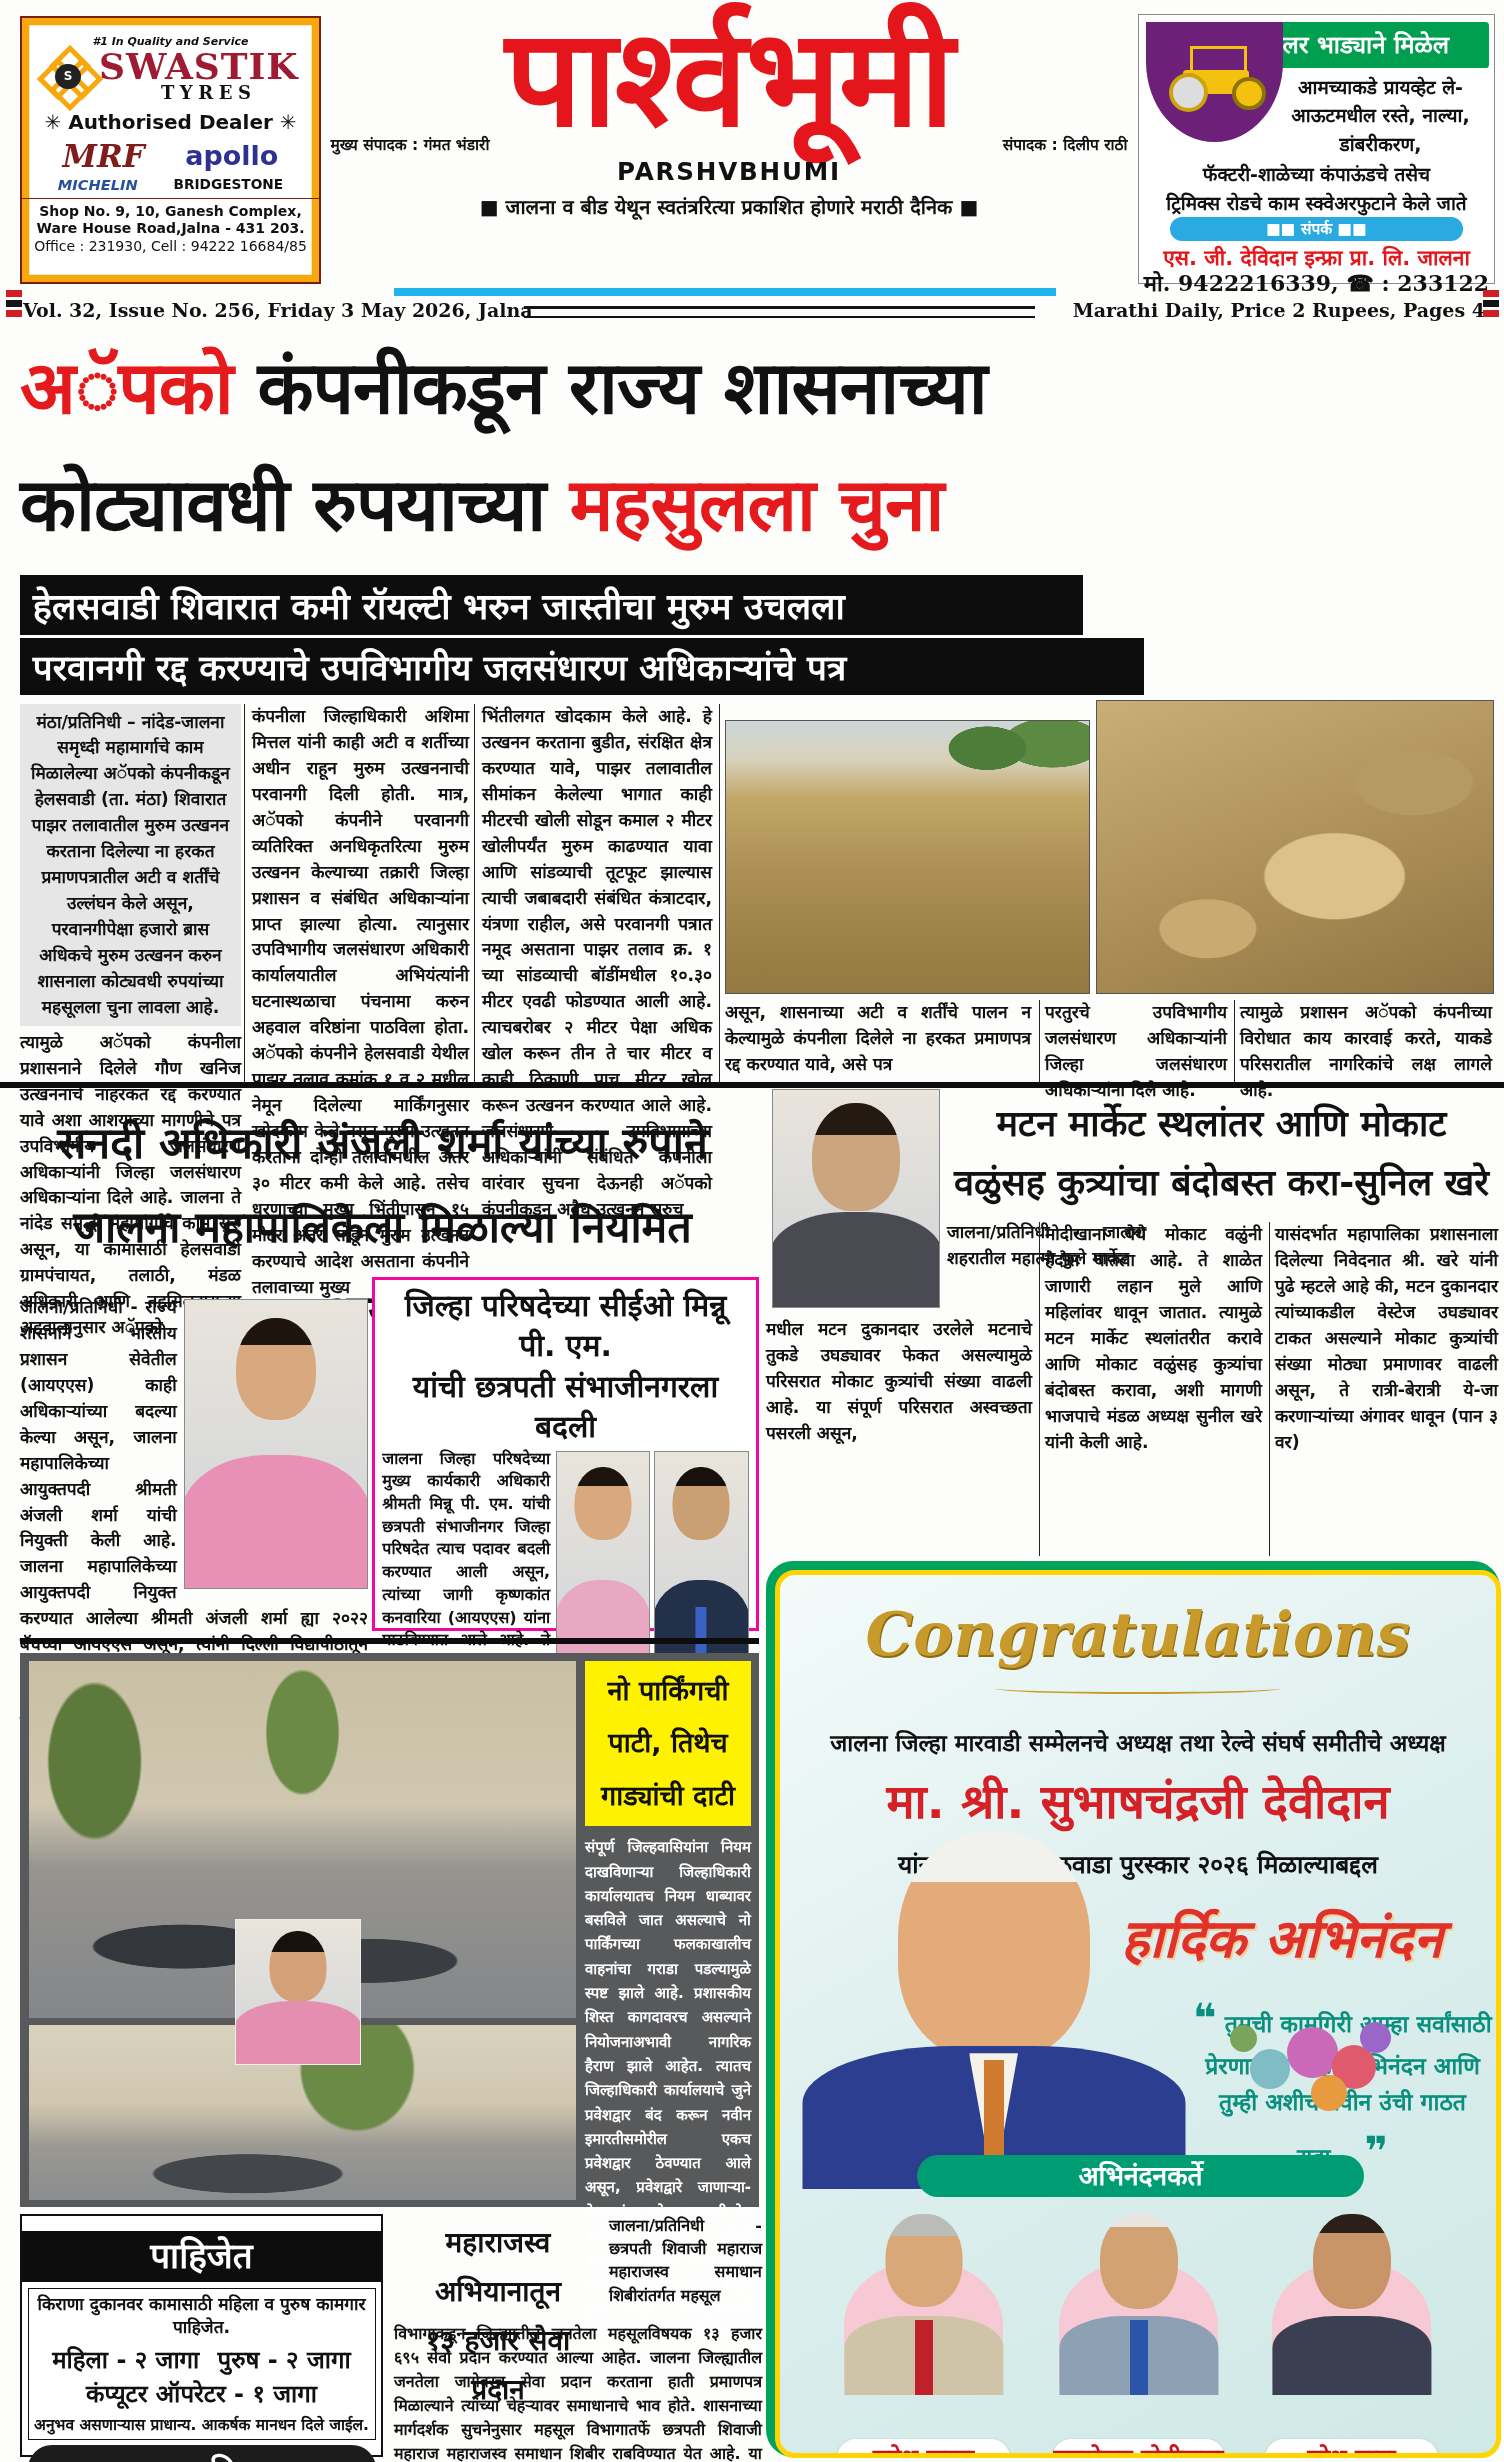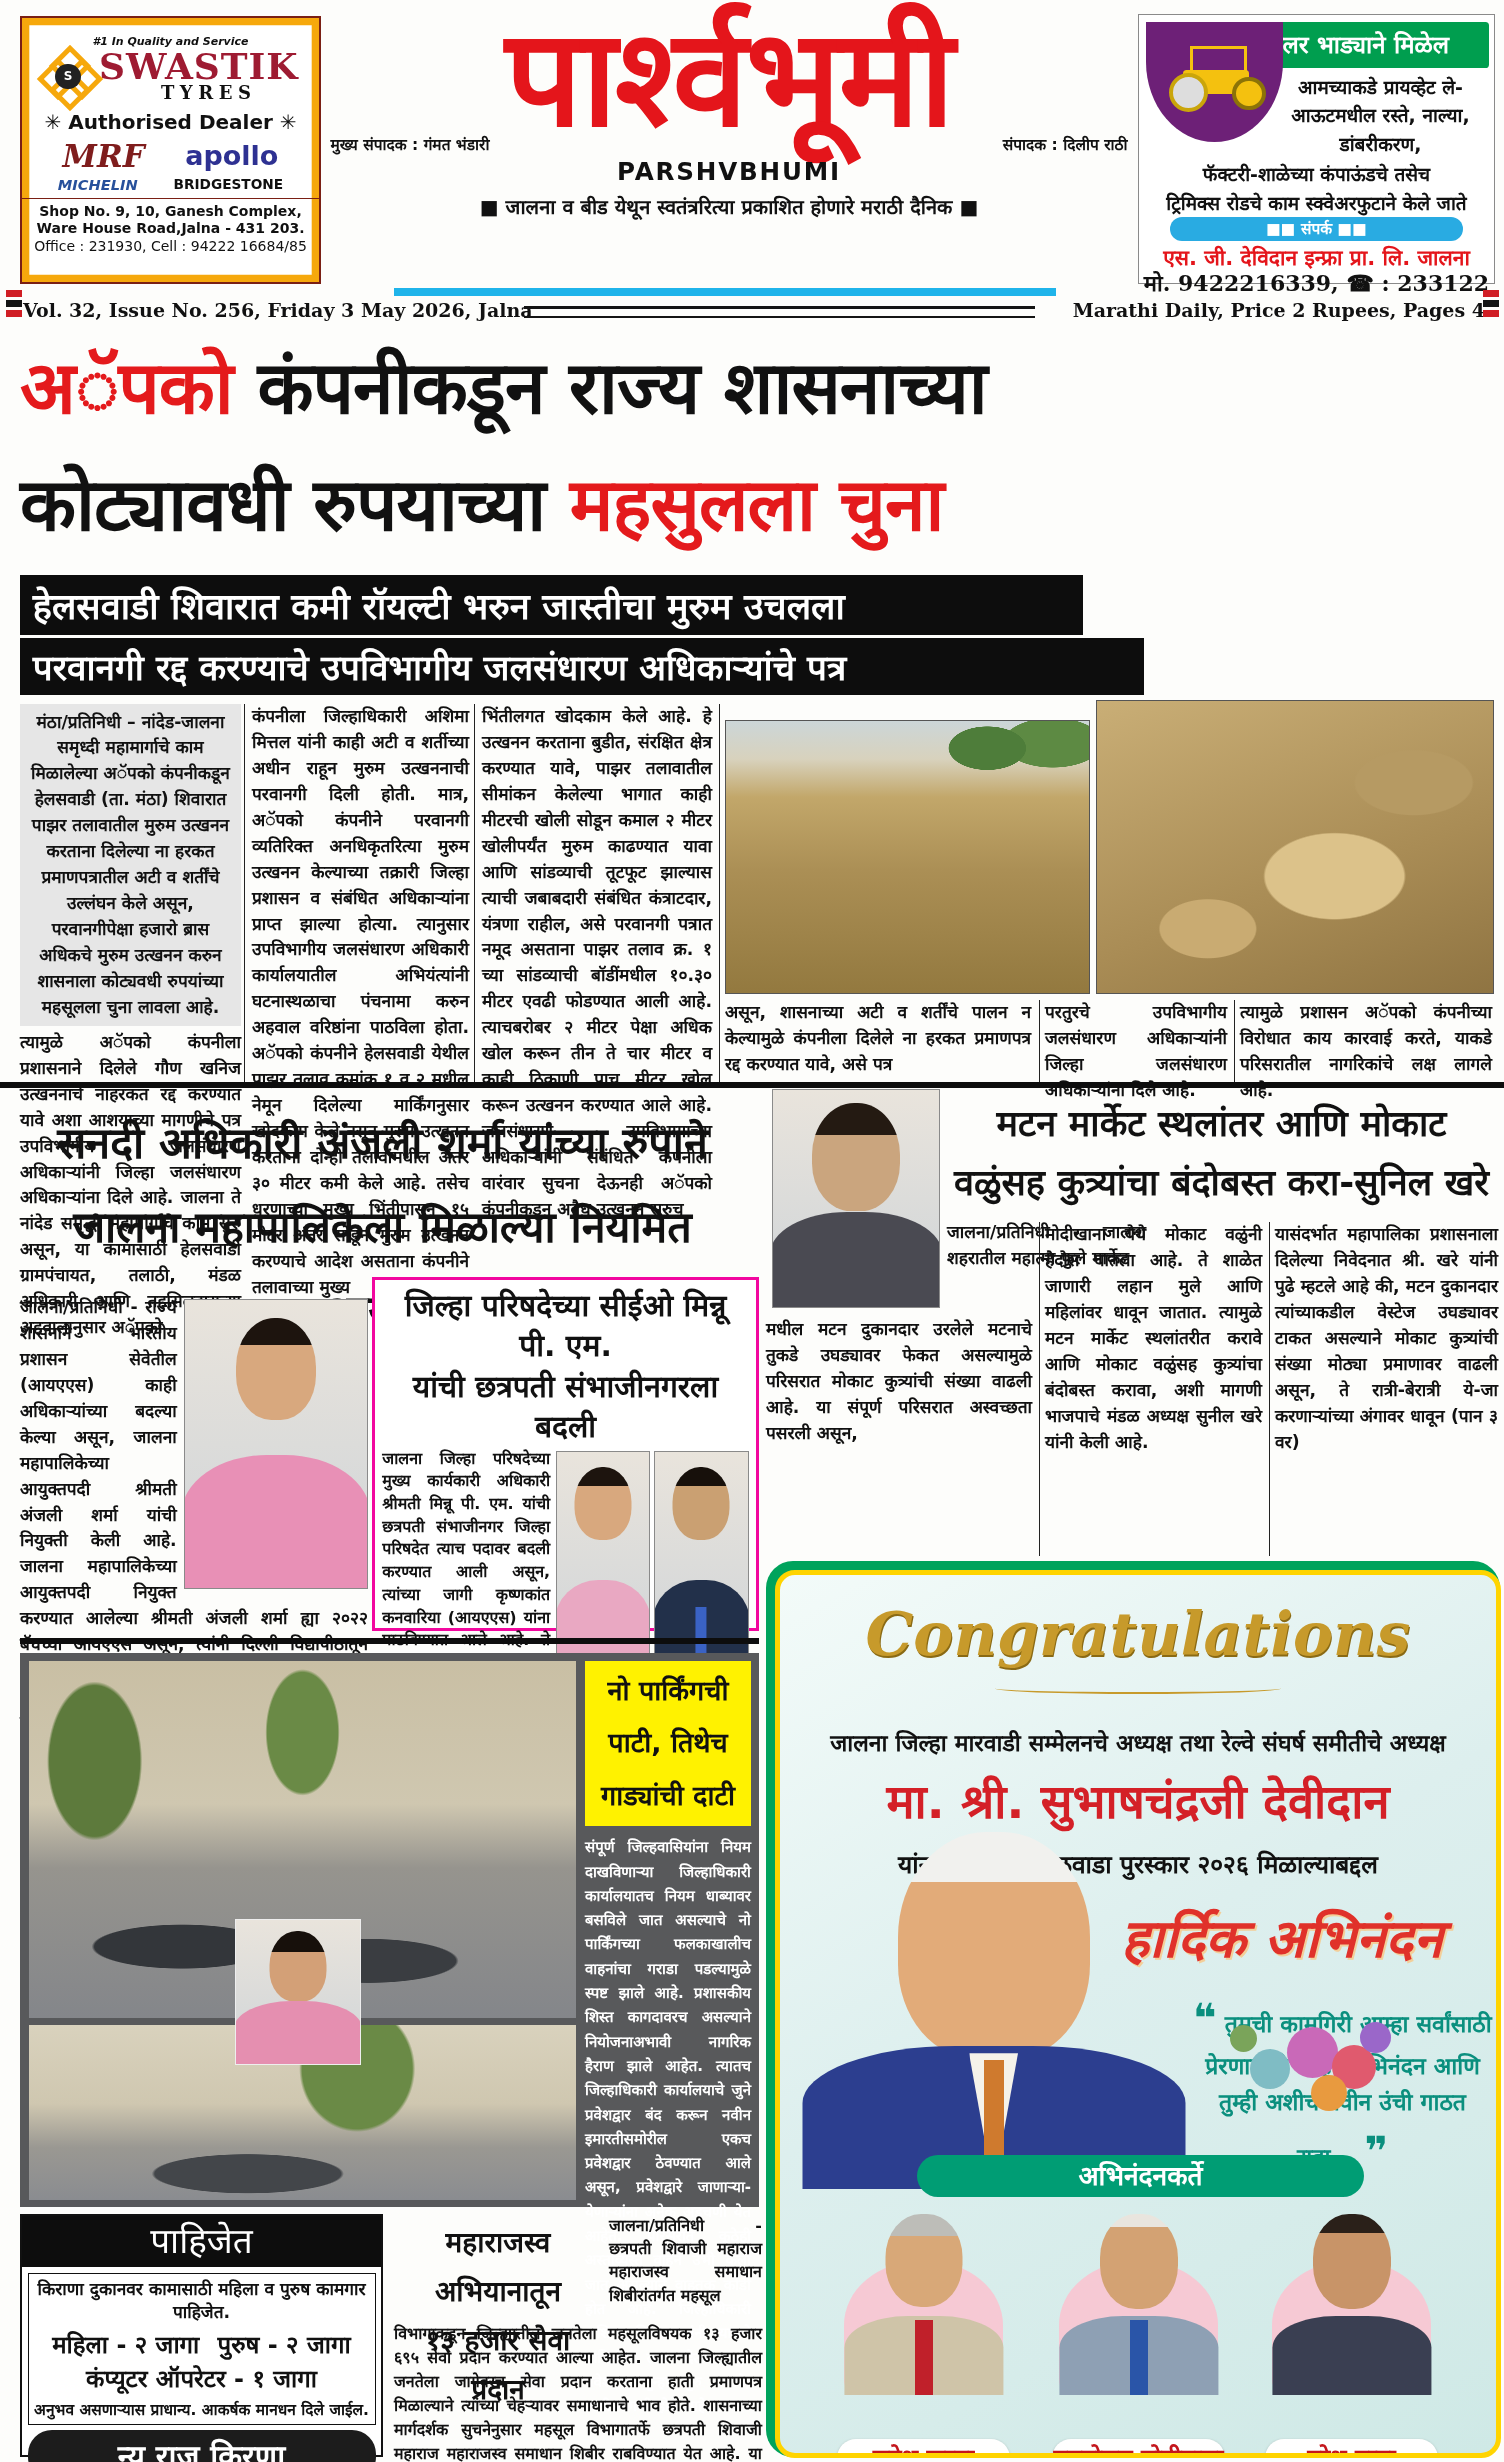--- a/index.html
+++ b/index.html
@@ -128,21 +128,21 @@
      radial-gradient(100px 109px at 60% 25%, #6a8a46 0 55%, transparent 58%),
      radial-gradient(155px 32px at 40% 85%, #43464a 0 60%, transparent 62%),
      linear-gradient(180deg,#d9d2bd 0%,#cfc7b0 45%,#9a9892 70%,#8a8c90 100%);}
   #parkinset{position:absolute;left:215px;top:266px;width:124px;height:144px;border:1.8px solid #eee;}
   #park-side{position:absolute;left:565px;top:8.2px;width:166px;height:540px;color:#fff;}
   #park-side .ybox{background:#fff200;color:#111;text-align:center;font-size:27px;font-weight:800;line-height:1.95;padding:3.6px 1.8px;}
   #park-side .txt{margin-top:9px;font-size:15px;font-weight:600;line-height:1.62;text-align:justify;}
 
   
   #pahijet{left:20px;top:2214px;width:363px;height:243px;border:2.7px solid #111;box-sizing:border-box;background:#fff;}
-  #pahijet .hd{background:#0d0d0d;color:#fff;text-align:center;font-size:35px;font-weight:400;line-height:51px;height:51px;}
+  #pahijet .hd{background:#0d0d0d;color:#fff;text-align:center;font-size:35px;font-weight:700;line-height:51px;height:51px;margin-top:15px;}
   #pahijet .inner{margin:5.5px;border:1.8px solid #111;padding:3.6px 5.5px;text-align:center;}
   #pahijet .l1{font-size:17.3px;font-weight:700;}
   #pahijet .l2{font-size:24px;font-weight:800;margin-top:3.6px;display:flex;justify-content:space-evenly;}
   #pahijet .l3{font-size:24px;font-weight:800;margin-top:1.8px;}
   #pahijet .l4{font-size:15.5px;font-weight:700;margin-top:3.6px;}
   #pahijet .contact{margin:3.6px 5.5px;background:#1c1c1c;color:#fff;border-radius:24px;text-align:center;padding:3.6px 0 5.5px;}
   #pahijet .contact .row1{font-size:13.7px;}
   #pahijet .contact .row1 b{font-size:31px;font-weight:800;}
 
   #mahara{left:394px;top:2214px;width:368px;height:243px;}

